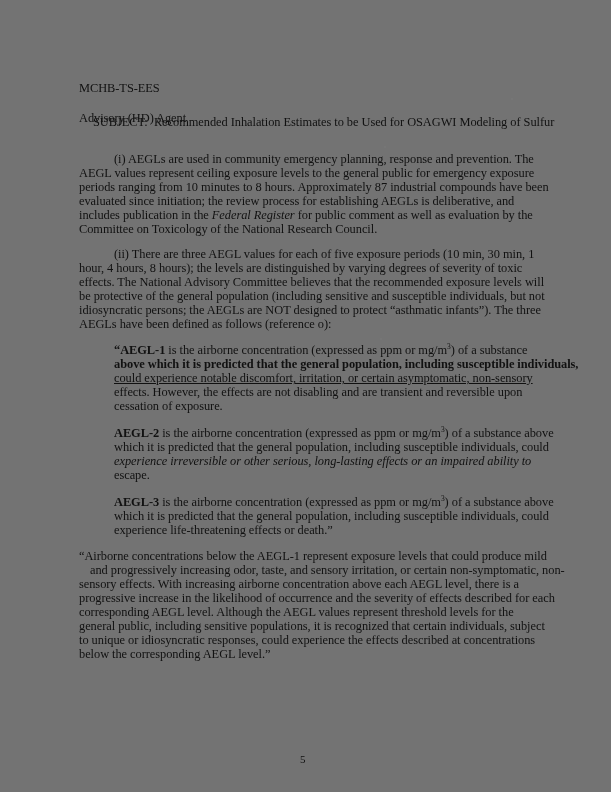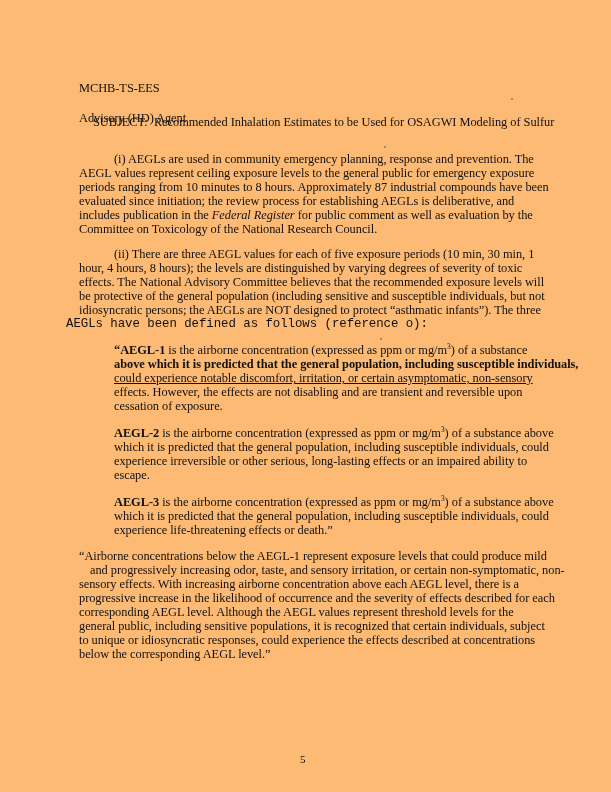--- a/index.html
+++ b/index.html
@@ -1,18 +1,18 @@
 <!DOCTYPE html>
 <html><head>
   <meta charset="utf-8">
   <style>
     html, body { margin: 0; padding: 0; background: #ffffff; }
     body { width: 611px; height: 792px; position: relative; overflow: hidden;
            font-family: "Liberation Serif", serif; color: #111111; }
-    .page { position: absolute; left: 0; top: 0; width: 611px; height: 792px; background: #fdba74; }
+    .page { position: absolute; left: 0; top: 0; width: 611px; height: 792px; background: #737373; }
     .line { position: absolute; white-space: nowrap; font-size: 12.4px; line-height: 14px; letter-spacing: -0.05px; }
     .b { font-weight: bold; }
     .i { font-style: italic; }
     sup { font-size: 7.5px; line-height: 0; vertical-align: 5px; }
     .speck { position: absolute; background: #777; width: 1.5px; height: 1.5px; border-radius: 1px; }
     .pagenum { position: absolute; left: 300px; top: 752px; font-size: 11px; }
   </style>
 </head>
 <body>
 
@@ -33,35 +33,35 @@
     <div class="line" style="left:79px; top:208px;"><span>includes publication in the </span><span class="i">Federal Register</span><span> for public comment as well as evaluation by the</span></div>
     <div class="line" style="left:79px; top:222px;">Committee on Toxicology of the National Research Council.</div>
   </div>
 
   <div>
     <div class="line" style="left:114px; top:247px;">(ii)  There are three AEGL values for each of five exposure periods (10 min, 30 min, 1</div>
     <div class="line" style="left:79px; top:261px;">hour, 4 hours, 8 hours); the levels are distinguished by varying degrees of severity of toxic</div>
     <div class="line" style="left:79px; top:275px;">effects.  The National Advisory Committee believes that the recommended exposure levels will</div>
     <div class="line" style="left:79px; top:289px;">be protective of the general population (including sensitive and susceptible individuals, but not</div>
     <div class="line" style="left:79px; top:303px;">idiosyncratic persons; the AEGLs are NOT designed to protect “asthmatic infants”).  The three</div>
-    <div class="line" style="left:66px; top:317px;font-family:Liberation Mono, monospace;">AEGLs have been defined as follows (reference o):</div>
+    <div class="line" style="left:79px; top:317px;">AEGLs have been defined as follows (reference o):</div>
   </div>
 
   <div>
     <div class="line" style="left:114px; top:343px;"><span class="b">“AEGL-1</span><span> is the airborne concentration (expressed as ppm or mg/m</span><sup>3</sup><span>) of a substance</span></div>
     <div class="line" style="left:114px; top:357px;font-weight:bold;">above which it is predicted that the general population, including susceptible individuals,</div>
     <div class="line" style="left:114px; top:371px;text-decoration:underline;">could experience notable discomfort, irritation, or certain asymptomatic, non-sensory</div>
     <div class="line" style="left:114px; top:385px;">effects.  However, the effects are not disabling and are transient and reversible upon</div>
     <div class="line" style="left:114px; top:399px;">cessation of exposure.</div>
   </div>
 
   <div>
     <div class="line" style="left:114px; top:426px;"><span class="b">AEGL-2</span><span> is the airborne concentration (expressed as ppm or mg/m</span><sup>3</sup><span>) of a substance above</span></div>
     <div class="line" style="left:114px; top:440px;">which it is predicted that the general population, including susceptible individuals, could</div>
-    <div class="line" style="left:114px; top:454px;">experience irreversible or other serious, long-lasting effects or an impaired ability to</div>
+    <div class="line" style="left:114px; top:454px;font-style:italic;">experience irreversible or other serious, long-lasting effects or an impaired ability to</div>
     <div class="line" style="left:114px; top:468px;">escape.</div>
   </div>
 
   <div>
     <div class="line" style="left:114px; top:495px;"><span class="b">AEGL-3</span><span> is the airborne concentration (expressed as ppm or mg/m</span><sup>3</sup><span>) of a substance above</span></div>
     <div class="line" style="left:114px; top:509px;">which it is predicted that the general population, including susceptible individuals, could</div>
     <div class="line" style="left:114px; top:523px;">experience life-threatening effects or death.”</div>
   </div>
 
   <div>

